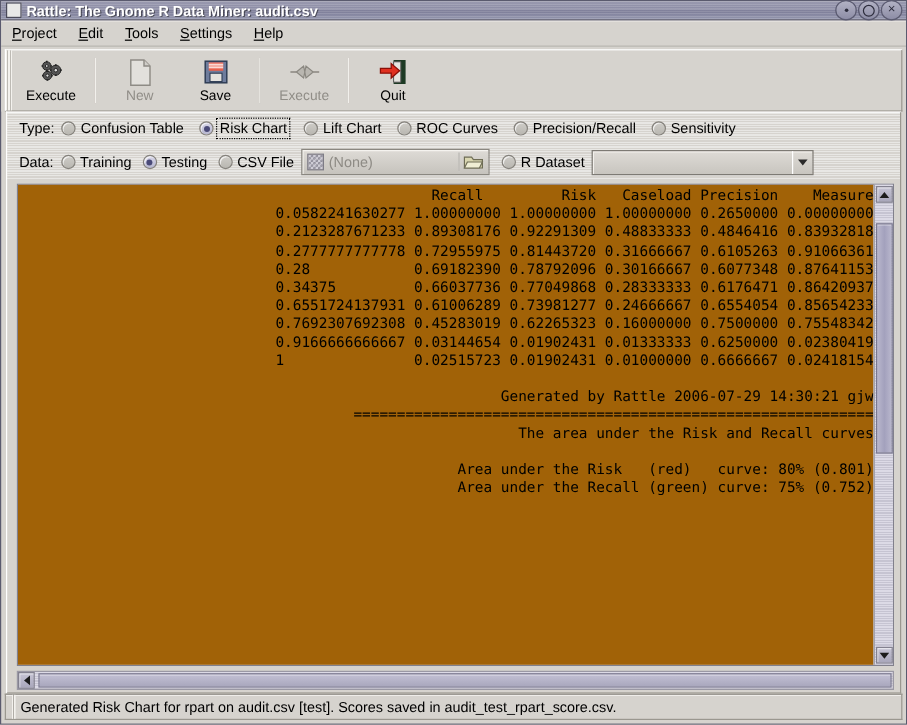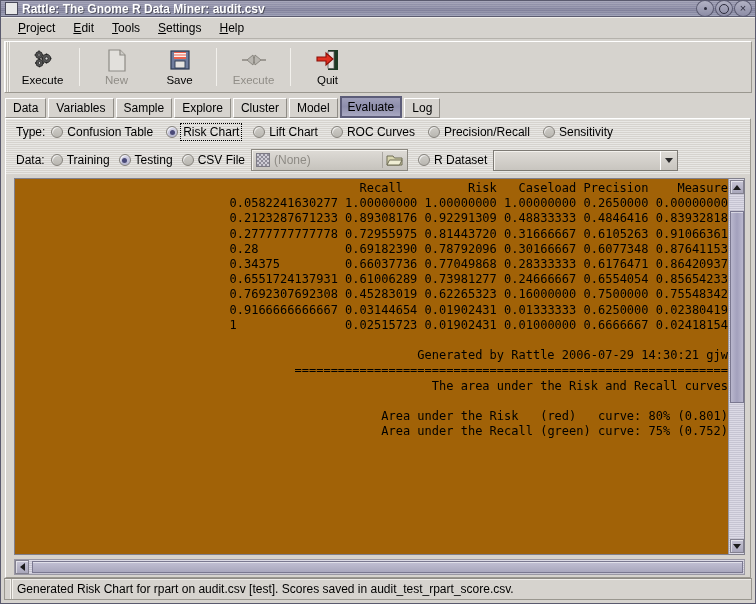--- a/index.html
+++ b/index.html
@@ -64,21 +64,20 @@
   }
   .tb-btn.dot::after { content:""; width:3px; height:3px; border-radius:50%; background:#2c2c3c; }
   .tb-btn.sq::after { content:""; width:8px; height:8px; border-radius:50%; border:1.5px solid #2c2c3c; }
 
   
   .menubar {
     height: 22px;
     background: #d6d3ce;
     border-bottom: 1px solid #b5b2ac;
     display: flex; align-items: center;
-    padding-left: 8px;
     box-shadow: inset 0 1px 0 #f0eeea;
   }
   .menu-item {
     padding: 2px 9px;
     font-size: 12px; color: #000;
     cursor: default;
   }
   .menu-item u { text-decoration: underline; }
 
   
@@ -444,30 +443,20 @@
           <path d="M12 2.5h6v17h-6z" fill="#e6e4e0" stroke="#555" stroke-width="0.8"></path>
           <path d="M1 8h9V4l7 6-7 6v-4H1z" fill="#e03020" stroke="#8a1008" stroke-width="1.1"></path>
         </svg>
       </div>
       <span>Quit</span>
     </div>
 
   </div>
   </div>
 
-  <div class="tabstrip">
-    <div class="tab">Data</div>
-    <div class="tab">Variables</div>
-    <div class="tab">Sample</div>
-    <div class="tab">Explore</div>
-    <div class="tab">Cluster</div>
-    <div class="tab">Model</div>
-    <div class="tab active">Evaluate</div>
-    <div class="tab">Log</div>
-  </div>
 
   <div class="panel">
 
     <div class="row">
       <span class="row-label">Type:</span>
 
       <label class="radio">
         <span class="rdot"></span>
         <span class="lbl">Confusion Table</span>
       </label>

